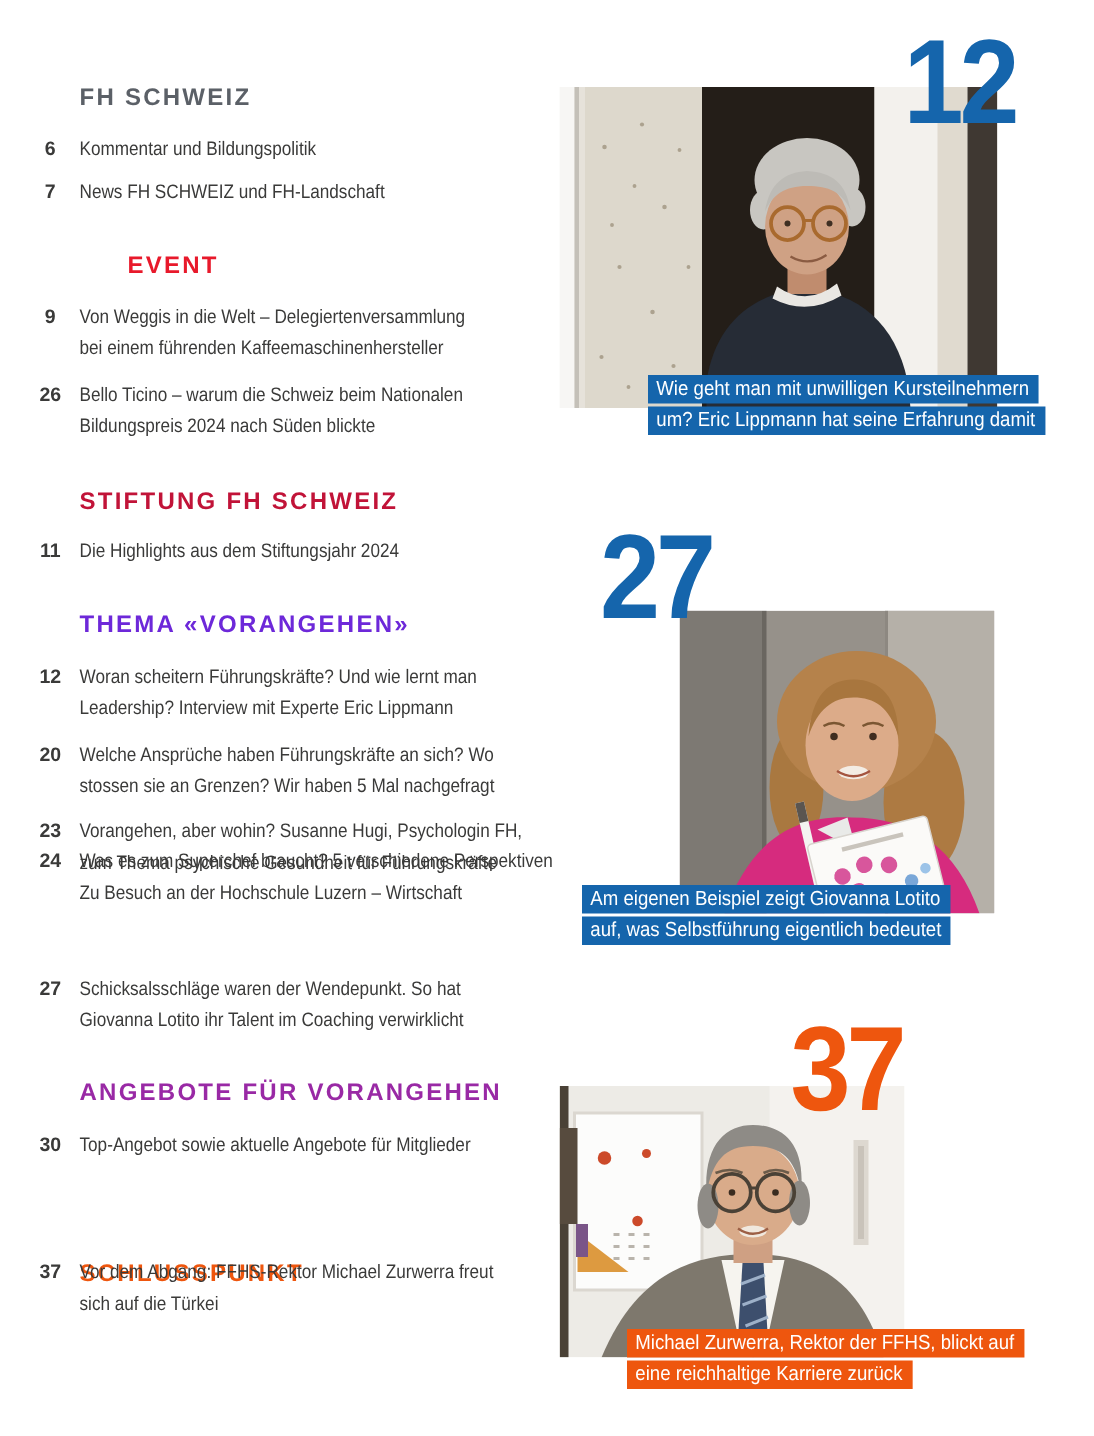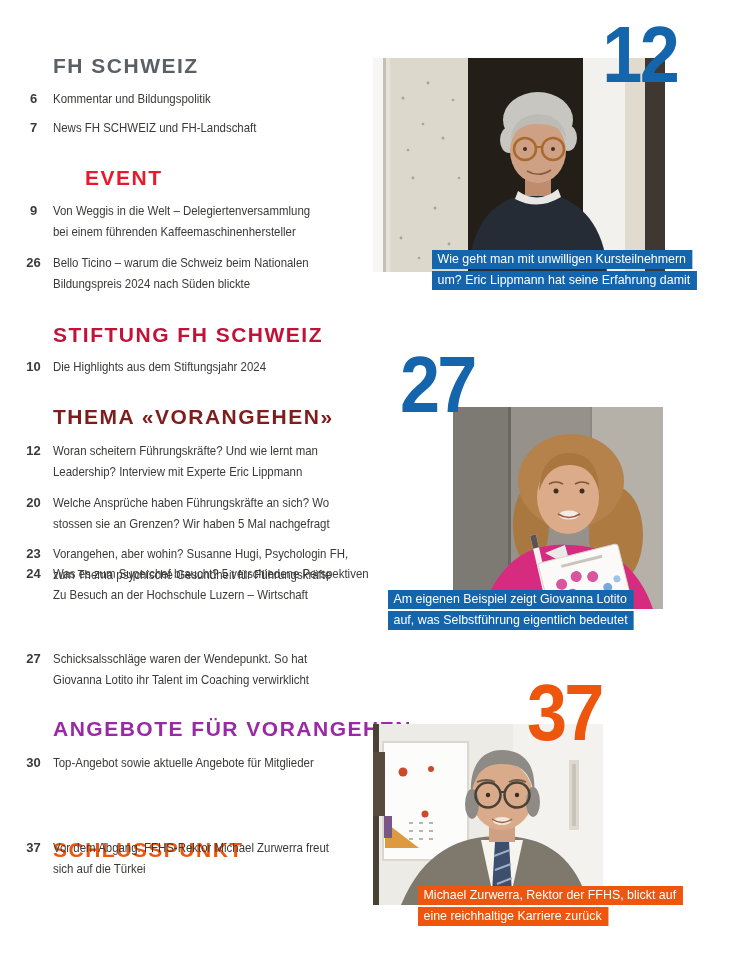--- a/index.html
+++ b/index.html
@@ -1,20 +1,20 @@
 <!DOCTYPE html>
 <html><head>
 <meta charset="utf-8">
 <title>Inhalt</title>
 <style>
   html,body{margin:0;padding:0;background:#ffffff;}
   .page{position:relative;width:729px;height:957px;background:#ffffff;overflow:hidden;
         font-family:"Liberation Sans","DejaVu Sans",sans-serif;}
   
-  .toc-h{position:absolute;left:53px;margin:0;font-size:21px;line-height:22px;font-weight:bold;
+  .toc-h{position:absolute;left:53px;margin:0;font-size:16px;line-height:22px;font-weight:bold;
          letter-spacing:1.5px;white-space:nowrap;}
   .toc-item{position:absolute;left:14px;display:flex;align-items:flex-start;width:460px;}
   .toc-num{width:39px;flex:0 0 39px;text-align:center;font-weight:bold;font-size:13px;
            line-height:20.5px;color:#3a3a39;}
   .toc-txt{font-size:13px;line-height:20.5px;color:#3a3a39;white-space:pre-line;
            transform:scaleX(.88);transform-origin:left top;width:460px;}
   .h0{top:55px}.h1{top:167px}.h2{top:324px}.h3{top:406px}.h4{top:718px}.h5{top:801px}
   .i0{top:89px}.i1{top:118px}.i2{top:201px}.i3{top:253px}.i4{top:357px}.i5{top:441px}
   .i6{top:493px}.i7{top:544px}.i8{top:564px}.i9{top:649px}.i10{top:753px}.i11{top:838px}
   
@@ -57,25 +57,25 @@
 bei einem führenden Kaffeemaschinenhersteller</span>
   </div>
   <div class="toc-item i3">
     <span class="toc-num">26</span>
     <span class="toc-txt">Bello Ticino – warum die Schweiz beim Nationalen
 Bildungspreis 2024 nach Süden blickte</span>
   </div>
 
   <h2 class="toc-h h2" style="color: rgb(193, 19, 56);">STIFTUNG FH SCHWEIZ</h2>
   <div class="toc-item i4">
-    <span class="toc-num">10</span>
+    <span class="toc-num">11</span>
     <span class="toc-txt">Die Highlights aus dem Stiftungsjahr 2024</span>
   </div>
 
-  <h2 class="toc-h h3" style="color: #7f1d1d;">THEMA «VORANGEHEN»</h2>
+  <h2 class="toc-h h3" style="color: #6d28d9;">THEMA «VORANGEHEN»</h2>
   <div class="toc-item i5">
     <span class="toc-num">12</span>
     <span class="toc-txt">Woran scheitern Führungskräfte? Und wie lernt man
 Leadership? Interview mit Experte Eric Lippmann</span>
   </div>
   <div class="toc-item i6">
     <span class="toc-num">20</span>
     <span class="toc-txt">Welche Ansprüche haben Führungskräfte an sich? Wo
 stossen sie an Grenzen? Wir haben 5 Mal nachgefragt</span>
   </div>

